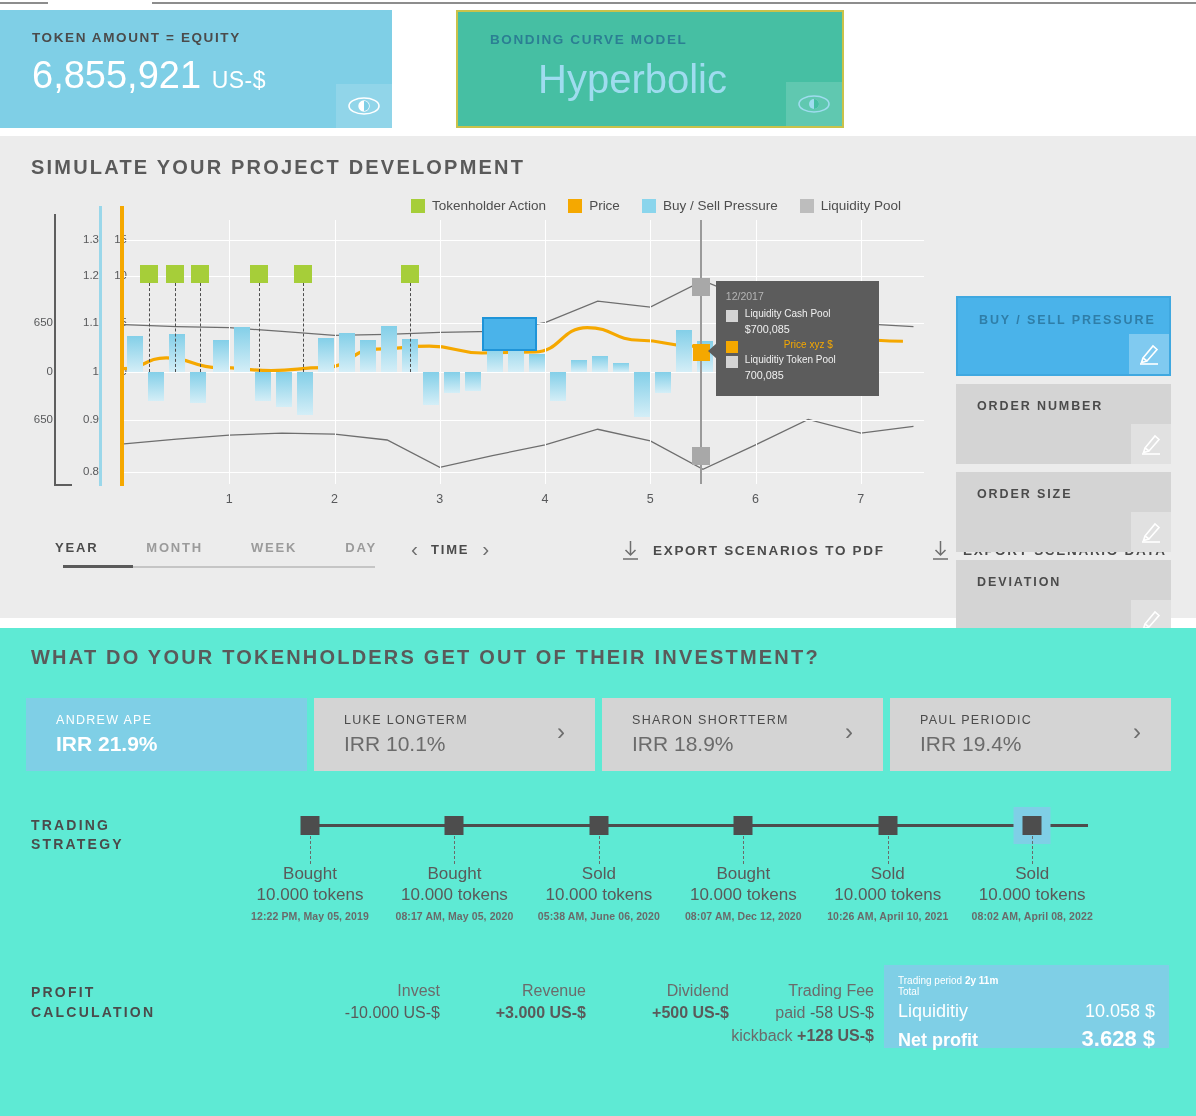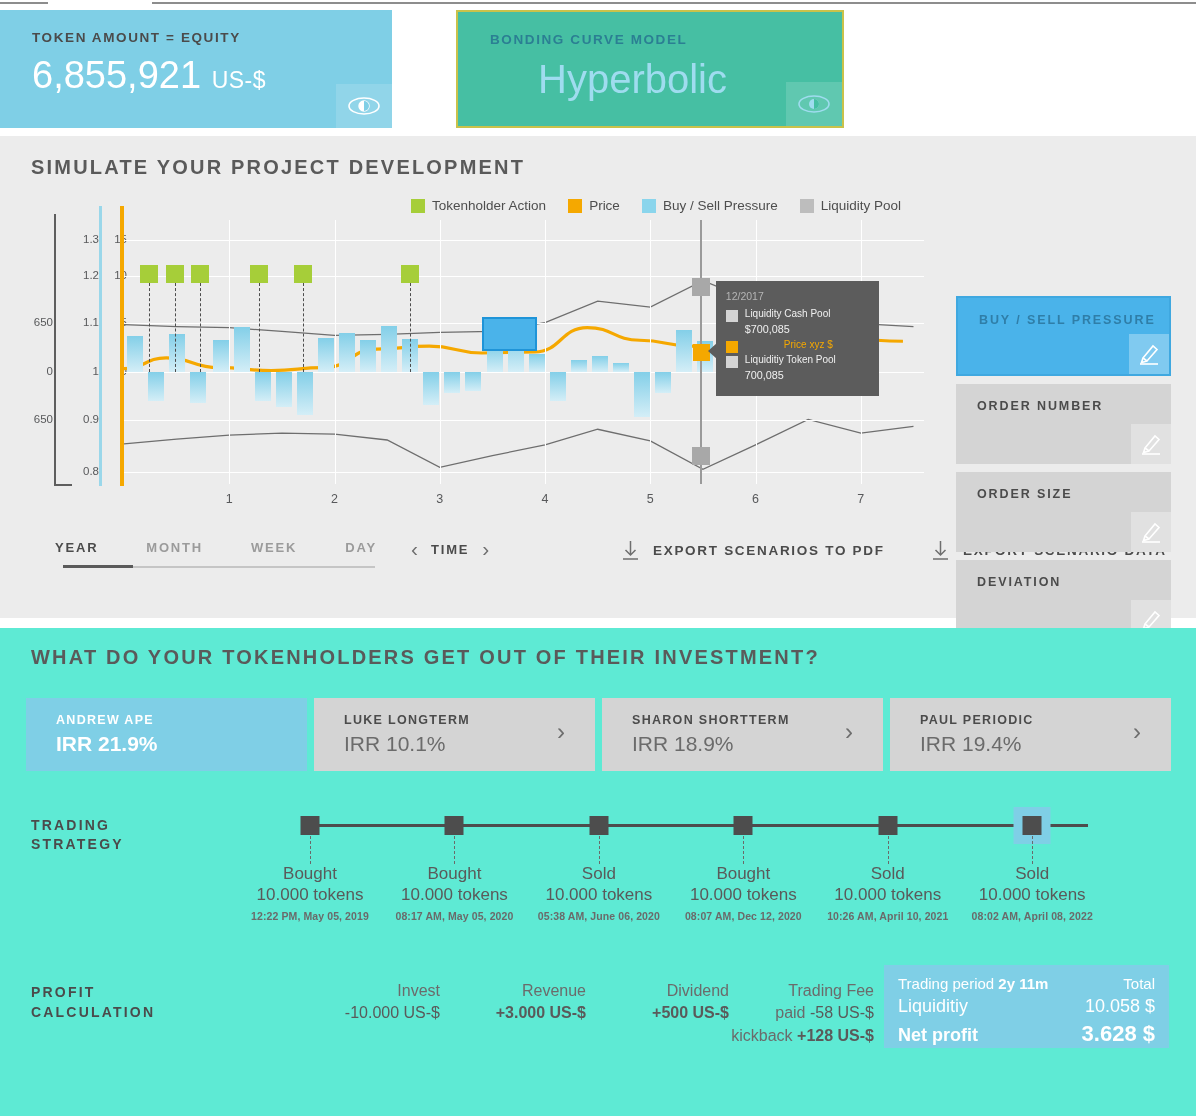--- a/index.html
+++ b/index.html
@@ -107,21 +107,21 @@
   .pencil-box { position:absolute; right:0; bottom:0; width:40px; height:40px;
                 background:rgba(255,255,255,0.30); display:flex; align-items:center; justify-content:center; }
 
   
   .panel-th { position:absolute; top:628px; left:0; width:1196px; height:488px; background:#5eead4; }
   .th-title { position:absolute; left:31px; top:18px; }
 
   .th-cards { position:absolute; left:26px; top:70px; display:flex; gap:7px; }
   .th-card { position:relative; width:281px; height:73px; background:#d4d4d4; }
   .th-card.active { background:#7fcfe6; }
-  .th-name { position:absolute; left:30px; top:15px; font-size:12.5px; font-weight:bold;
+  .th-name { position:absolute; left:30px; top:15px; font-size:12.5px; font-weight:normal;
              letter-spacing:1.3px; color:#4b4b4b; text-transform:uppercase; }
   .th-card.active .th-name { color:#ffffff; }
   .th-irr { position:absolute; left:30px; top:34px; font-size:21px; color:#6b6b6b; }
   .th-card.active .th-irr { color:#ffffff; font-weight:bold; }
   .th-chev { position:absolute; right:30px; top:20px; font-size:24px; color:#6e6e6e; font-weight:300; }
 
   
   .ts-label { position:absolute; left:31px; top:188px; font-size:14px; font-weight:bold;
               letter-spacing:2.2px; color:#4b4b4b; line-height:1.35; text-transform:uppercase; }
   .ts-line { position:absolute; left:308px; top:196px; width:780px; height:3px; background:#4d4d4d; }
@@ -136,21 +136,21 @@
   
   .pf-label { position:absolute; left:31px; top:355px; font-size:14px; font-weight:bold;
               letter-spacing:2.2px; color:#4b4b4b; line-height:1.4; text-transform:uppercase; }
   .pf-col { position:absolute; top:352px; text-align:right; }
   .pf-head { font-size:16px; color:#6b6b6b; line-height:1.4; }
   .pf-val { font-size:16px; color:#5a5a5a; line-height:1.4; }
   .pf-val.bold { font-weight:bold; }
   .pf-sub { font-size:16px; color:#6b6b6b; line-height:1.4; }
 
   .summary { position:absolute; left:884px; top:337px; width:285px; height:83px; background:#7fcfe6; padding:10px 14px; }
-  .sm-top { display:flex; justify-content:space-between; font-size:15px; color:#ffffff; }
+  .sm-top { display:flex; justify-content:space-between; font-size:10px; color:#ffffff;flex-direction:column; }
   .sm-row { display:flex; justify-content:space-between; align-items:baseline; margin-top:4px; }
   .sm-k { font-size:18px; color:#ffffff; }
   .sm-v { font-size:18px; color:#ffffff; }
   .sm-row.net .sm-k { font-weight:bold; }
   .sm-row.net .sm-v { font-weight:bold; font-size:22px; }
 </style>
 </head>
 <body>
 
 <div class="top-rule a"></div>

